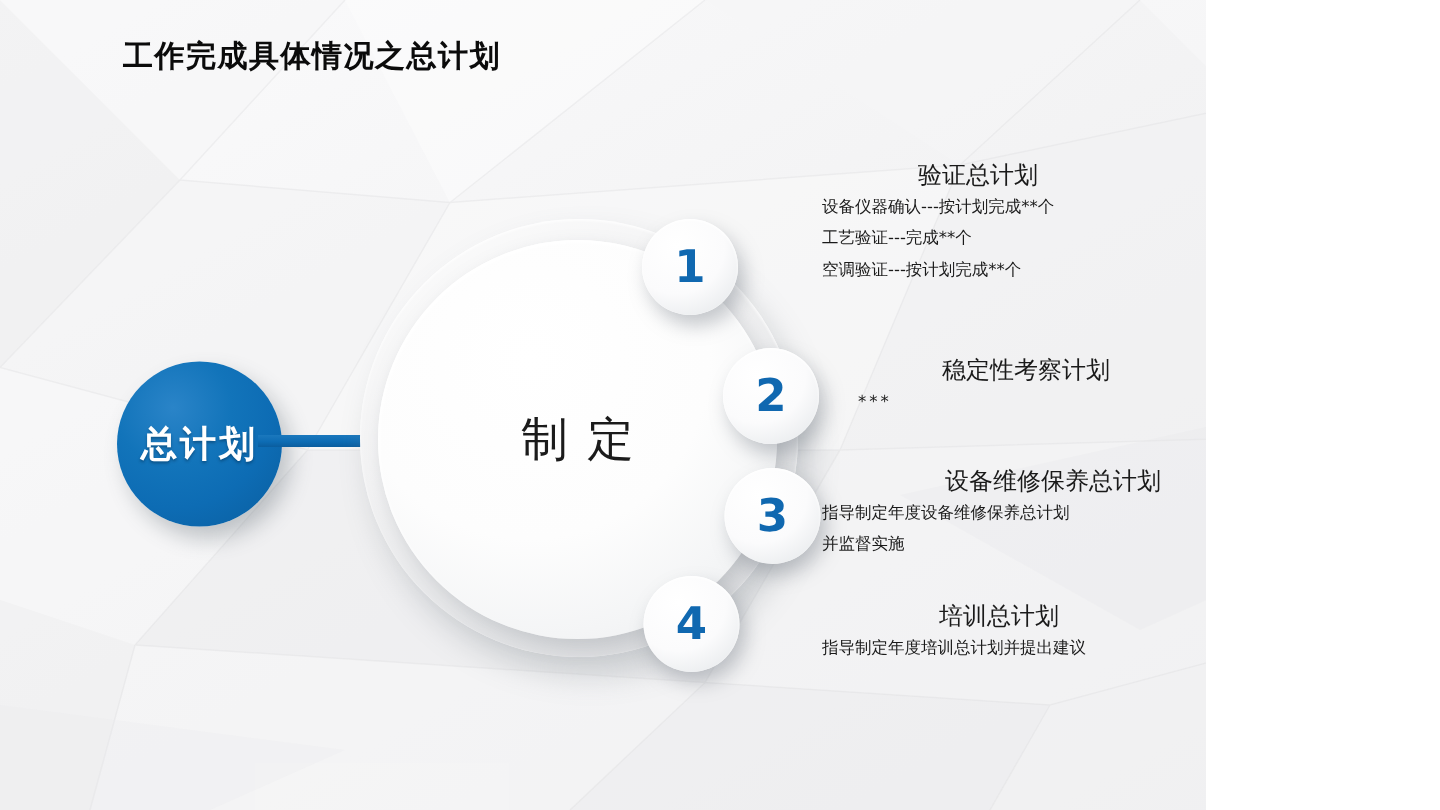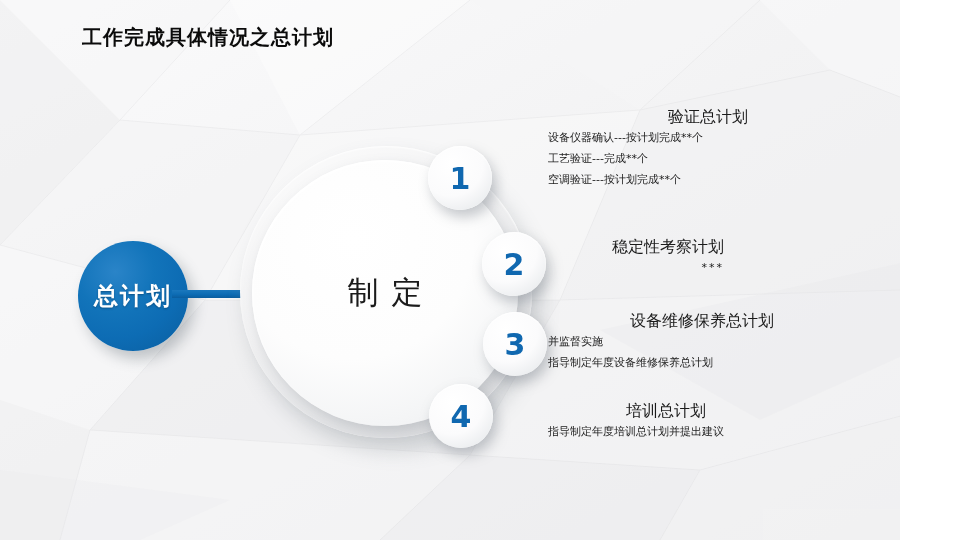--- a/index.html
+++ b/index.html
@@ -2,21 +2,21 @@
 <html><head>
 <meta charset="utf-8">
 <style>
   html, body {
     margin: 0;
     padding: 0;
     background: #ffffff;
   }
   #slide {
     position: relative;
-    width: 900px;
+    width: 804px;
     height: 540px;
     overflow: hidden;
     font-family: "Liberation Sans", "DejaVu Sans", sans-serif;
     background: #f4f4f5;
   }
 
   
   .bg-svg {
     position: absolute;
     left: 0; top: 0;
@@ -146,22 +146,22 @@
     font-size: 16px;
     line-height: 21px;
     white-space: nowrap;
   }
   .tb-line {
     font-size: 11px;
     line-height: 21px;
     white-space: nowrap;
   }
   .blk1 { left: 548px; top: 106px; }
-  .blk1 .tb-head { margin-left: 120px; }
-  .blk2 { left: 544px; top: 236px; text-align: right; }
+  .blk1 .tb-head { margin-left: 64px; }
+  .blk2 { left: 560px; top: 236px; }
   .blk2 .tb-head { margin-left: 68px; }
   .blk2 .tb-line { margin-left: 12px; letter-spacing: 2px; }
   .blk3 { left: 548px; top: 310px; }
   .blk3 .tb-head { margin-left: 82px; text-align: right; }
   .blk4 { left: 548px; top: 400px; }
   .blk4 .tb-head { margin-left: 78px; }
 </style>
 </head>
 <body>
 
@@ -235,22 +235,22 @@
     <div class="tb-line">空调验证---按计划完成**个</div>
   </div>
 
   <div class="text-block blk2">
     <div class="tb-head">稳定性考察计划</div>
     <div class="tb-line">***</div>
   </div>
 
   <div class="text-block blk3">
     <div class="tb-head">设备维修保养总计划</div>
+    <div class="tb-line">指导制定年度设备维修保养总计划</div>
     <div class="tb-line">并监督实施</div>
-    <div class="tb-line">指导制定年度设备维修保养总计划</div>
   </div>
 
   <div class="text-block blk4">
     <div class="tb-head">培训总计划</div>
     <div class="tb-line">指导制定年度培训总计划并提出建议</div>
   </div>
 
 </div>
 
 </body></html>

